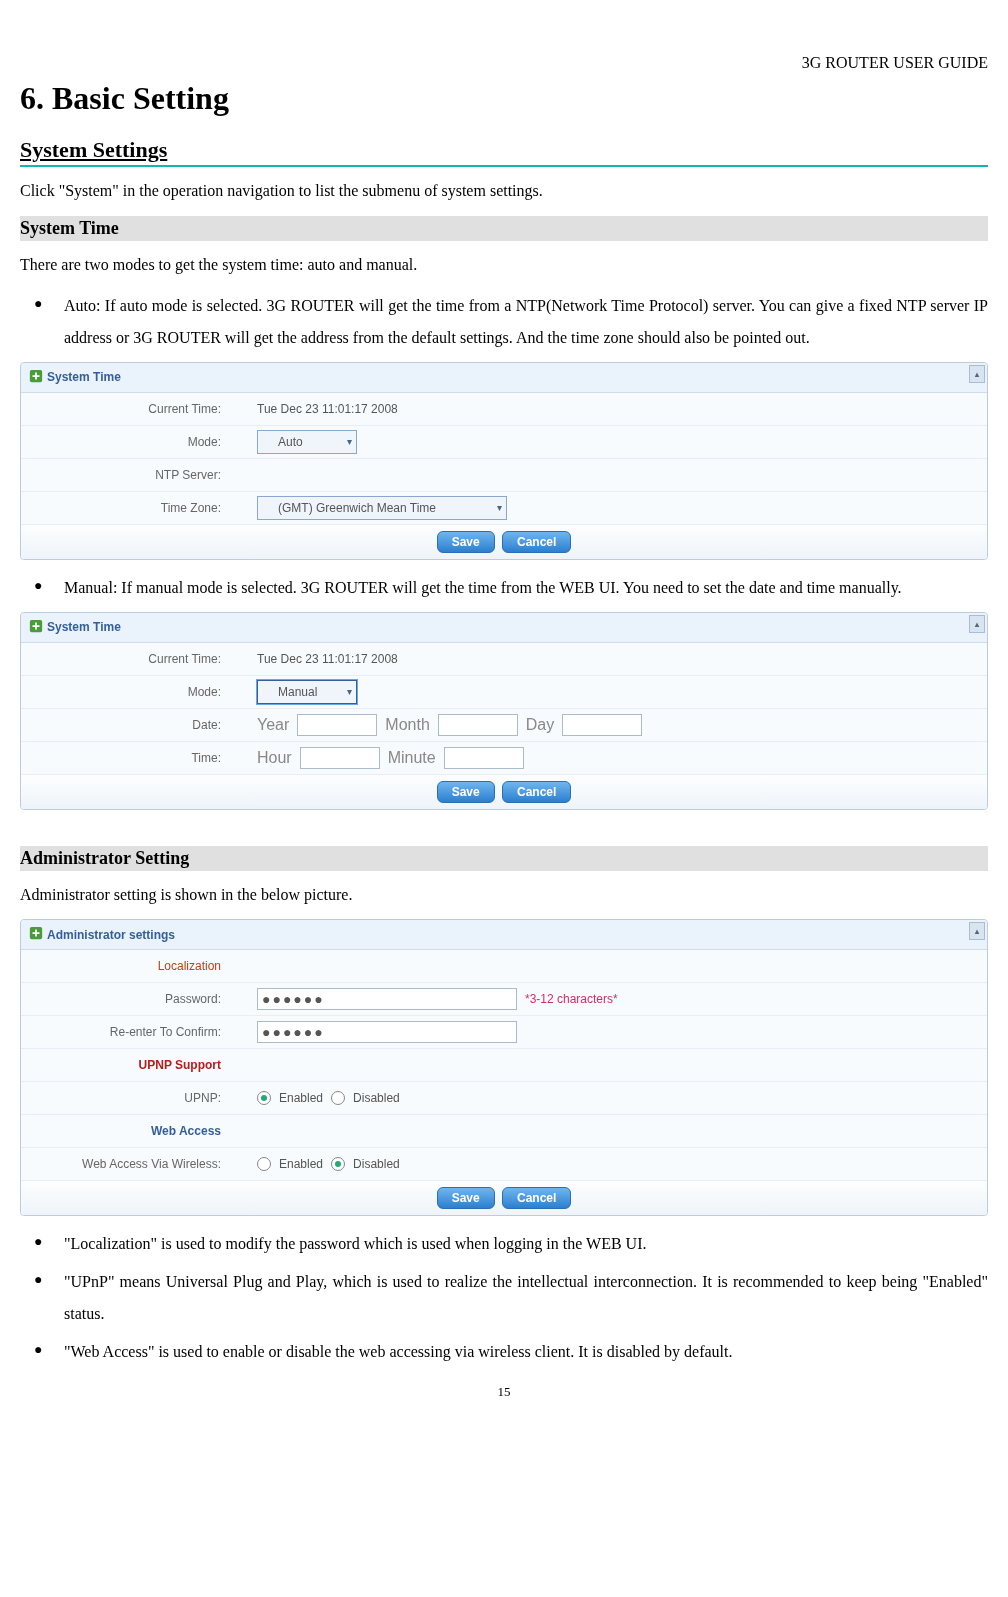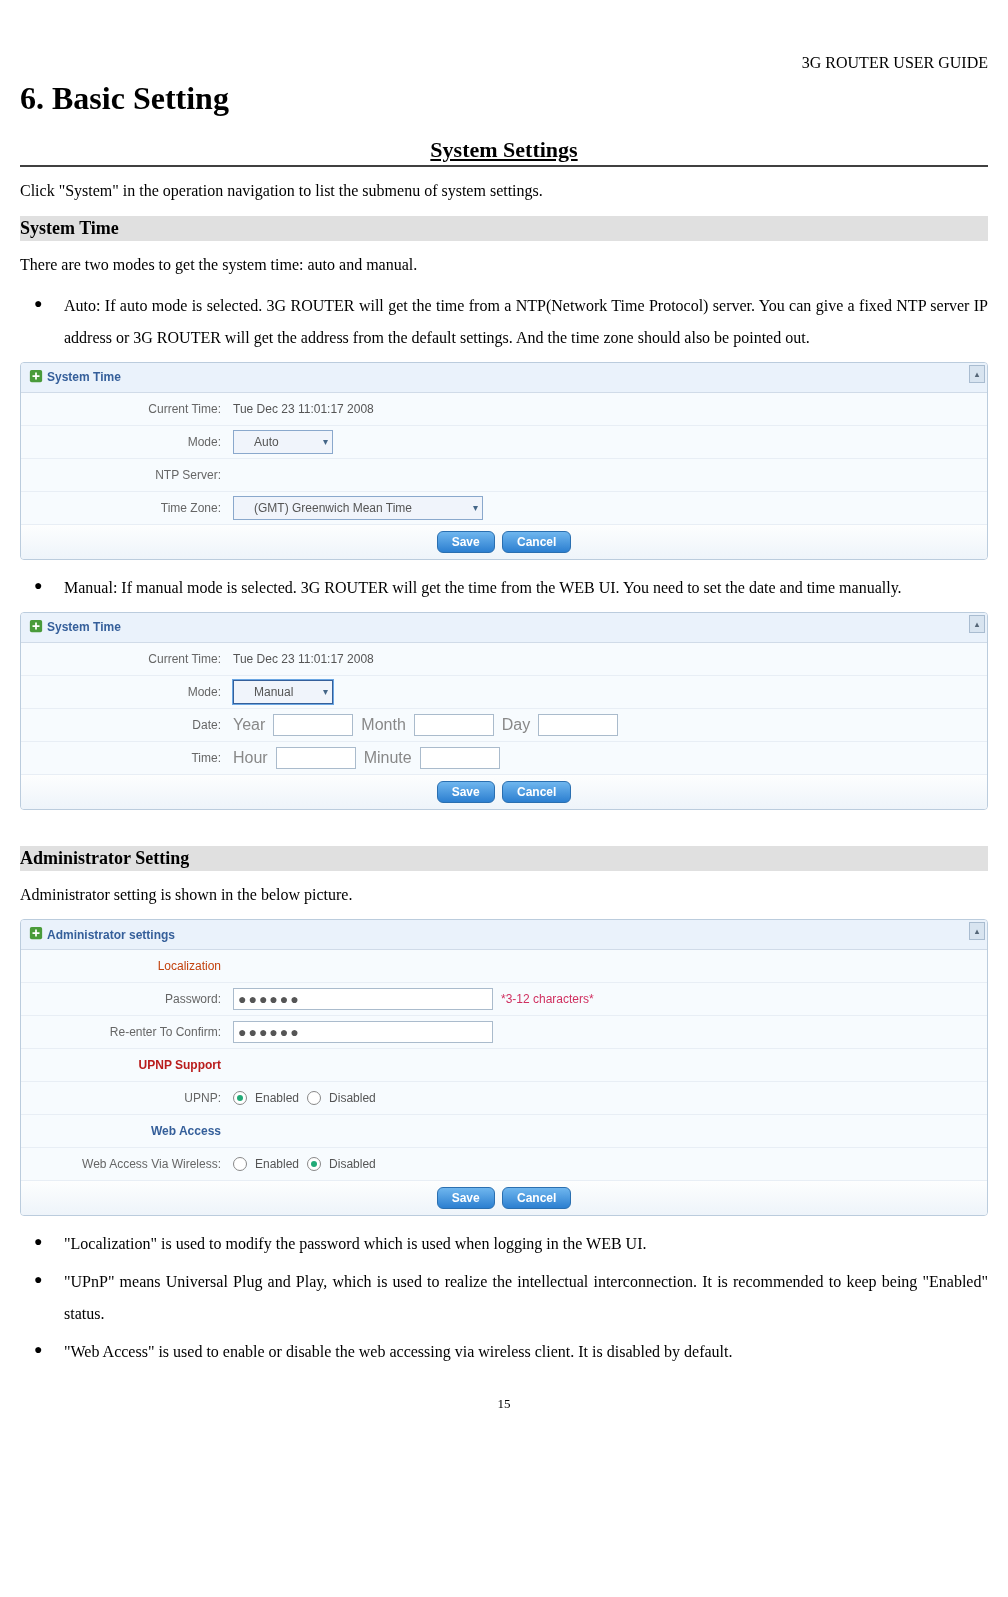--- a/index.html
+++ b/index.html
@@ -17,25 +17,24 @@
     margin-top: 44px;
   }
   h1 {
     font-size: 32px;
     font-weight: bold;
     margin: 8px 0 20px 0;
   }
   .section-title {
     font-size: 22px;
     font-weight: bold;
-    border-bottom: 2px solid #404040;
+    border-bottom: 2px solid #14b8a6;
     text-decoration: underline;
     margin-bottom: 6px;
     padding-bottom: 2px;
-    text-align: center;
   }
   .para {
     margin: 10px 0;
     line-height: 1.8;
     text-align: justify;
   }
   .subheading {
     background: #e0e0e0;
     font-size: 18px;
     font-weight: bold;
@@ -94,20 +93,21 @@
     color: #355f9a;
     background: #eaf2fb;
     border-bottom: 1px solid #d0dbe8;
   }
   .panel-title svg { width: 14px; height: 14px; }
   .form-row {
     display: flex;
     align-items: center;
     border-bottom: 1px solid #e8eef5;
     min-height: 32px;
+    gap: 24px;
   }
   .form-row:last-child { border-bottom: none; }
   .form-label {
     width: 200px;
     text-align: right;
     padding-right: 6px;
     color: #666;
     font-size: 12px;
   }
   .form-field {
@@ -161,21 +161,21 @@
   .sub-label { color: #888; font-size: 16px; }
   .radio {
     width: 12px; height: 12px; border: 1px solid #888; border-radius: 50%;
     display: inline-flex; align-items: center; justify-content: center;
     background: white;
   }
   .radio.checked::after {
     content: ""; width: 6px; height: 6px; border-radius: 50%; background: #2a7; display: block;
   }
   .pw-dots { letter-spacing: 2px; font-size: 14px; }
-  .page-num { text-align: center; font-size: 13px; margin-top: 28px; }
+  .page-num { text-align: center; font-size: 13px; margin-top: 16px; }
 </style>
 </head>
 <body>
 
 
 
 <div class="header-right">3G ROUTER USER GUIDE</div>
 
 <h1>6. Basic Setting</h1>
 

